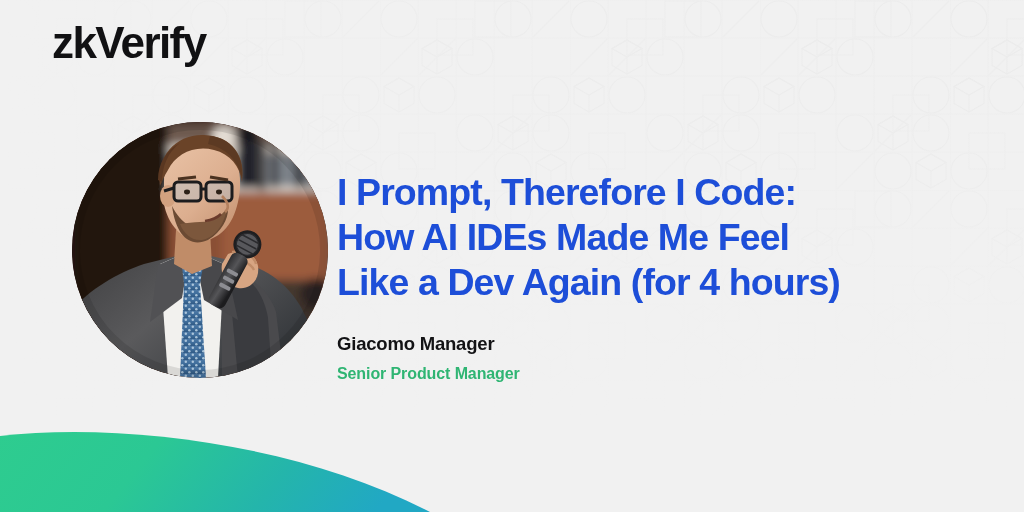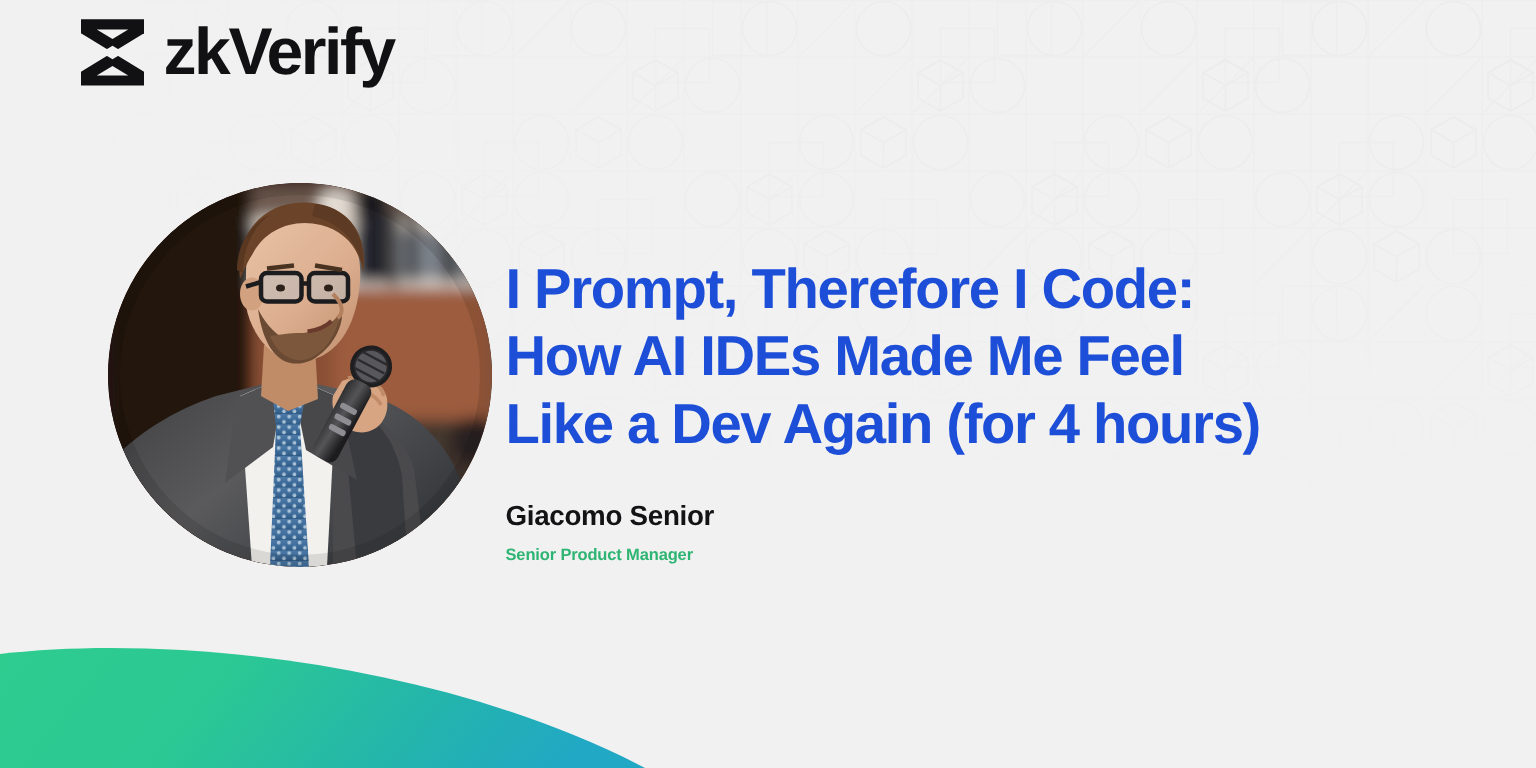--- a/index.html
+++ b/index.html
@@ -46,20 +46,21 @@
   
   #logo {
     position: absolute;
     left: 52px;
     top: 10px;
     height: 50px;
     display: flex;
     align-items: center;
     gap: 11px;
     z-index: 6;
+    flex-direction: column;
   }
   #logo-mark { display: block; }
   #logo-word {
     font-size: 44px;
     font-weight: bold;
     letter-spacing: -1.6px;
     color: #111113;
     line-height: 1;
     white-space: nowrap;
   }
@@ -100,21 +101,21 @@
     padding-top: 28px;
     font-size: 18.5px;
     font-weight: bold;
     letter-spacing: -0.2px;
     color: #131315;
     line-height: 1.2;
   }
   #speaker-role {
     margin: 0;
     padding-top: 9px;
-    font-size: 11px;
+    font-size: 16px;
     font-weight: bold;
     letter-spacing: -0.1px;
     color: #2fb573;
     line-height: 1.2;
   }
 
   
   #wave {
     position: absolute;
     left: 0;
@@ -339,21 +340,21 @@
 
         <circle cx="128" cy="128" r="128" fill="none" stroke="#000" stroke-width="16" opacity="0.1"></circle>
       </g>
     </svg>
   </div>
 
   <div id="text-block">
     <h1 id="talk-title">I Prompt, Therefore I Code:
 How AI IDEs Made Me Feel
 Like a Dev Again (for 4 hours)</h1>
-    <p id="speaker-name">Giacomo Senior</p>
+    <p id="speaker-name">Giacomo Manager</p>
     <p id="speaker-role">Senior Product Manager</p>
   </div>
 
   <svg id="wave" viewBox="0 0 1024 120" width="1024" height="120" preserveAspectRatio="none" aria-hidden="true">
     <defs>
       <linearGradient id="waveg" x1="0" y1="0" x2="1" y2="0.15">
         <stop offset="0" stop-color="#2ecc8f"></stop>
         <stop offset="0.38" stop-color="#2bc894"></stop>
         <stop offset="0.72" stop-color="#24b5ab"></stop>
         <stop offset="1" stop-color="#21a8c4"></stop>

